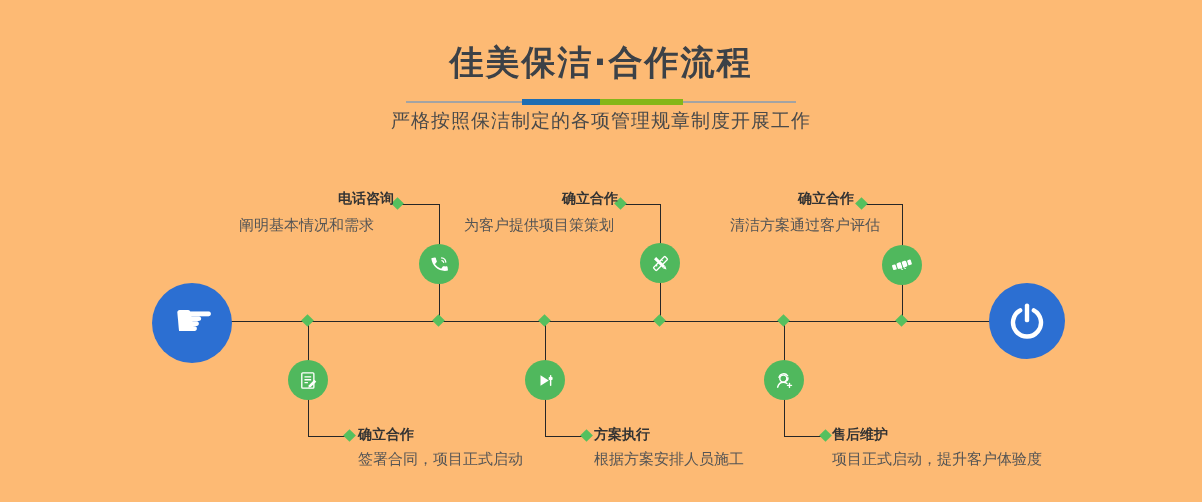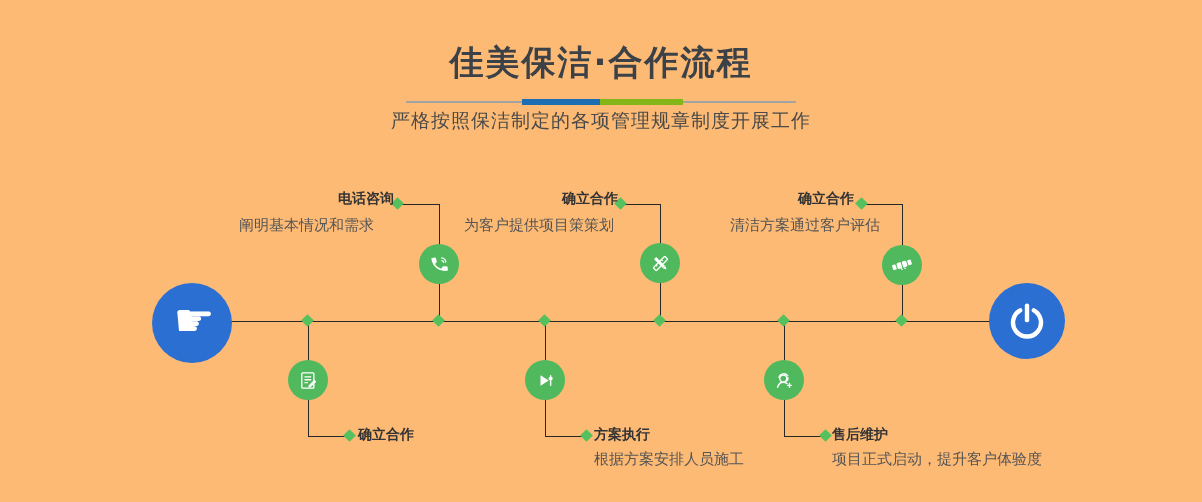--- a/index.html
+++ b/index.html
@@ -155,20 +155,21 @@
   <div class="step-title" style="right:808px;top:191px;">电话咨询</div>
   <div class="step-desc" style="right:828px;top:218px;">阐明基本情况和需求</div>
 
   <div class="step-title" style="right:584px;top:191px;">确立合作</div>
   <div class="step-desc" style="right:588px;top:218px;">为客户提供项目策策划</div>
 
   <div class="step-title" style="right:348px;top:191px;">确立合作</div>
   <div class="step-desc" style="right:322px;top:218px;text-align:center;">清洁方案通过客户评估</div>
 
   <div class="step-title" style="left:358px;top:427px;">确立合作</div>
+  <div class="step-desc" style="left:358px;top:452px;">签署合同，项目正式启动</div>
 
   <div class="step-title" style="left:594px;top:427px;">方案执行</div>
   <div class="step-desc" style="left:594px;top:452px;text-align:right;">根据方案安排人员施工</div>
 
   <div class="step-title" style="left:832px;top:427px;">售后维护</div>
   <div class="step-desc" style="left:832px;top:452px;">项目正式启动，提升客户体验度</div>
 
 </div>
 
 </body></html>

